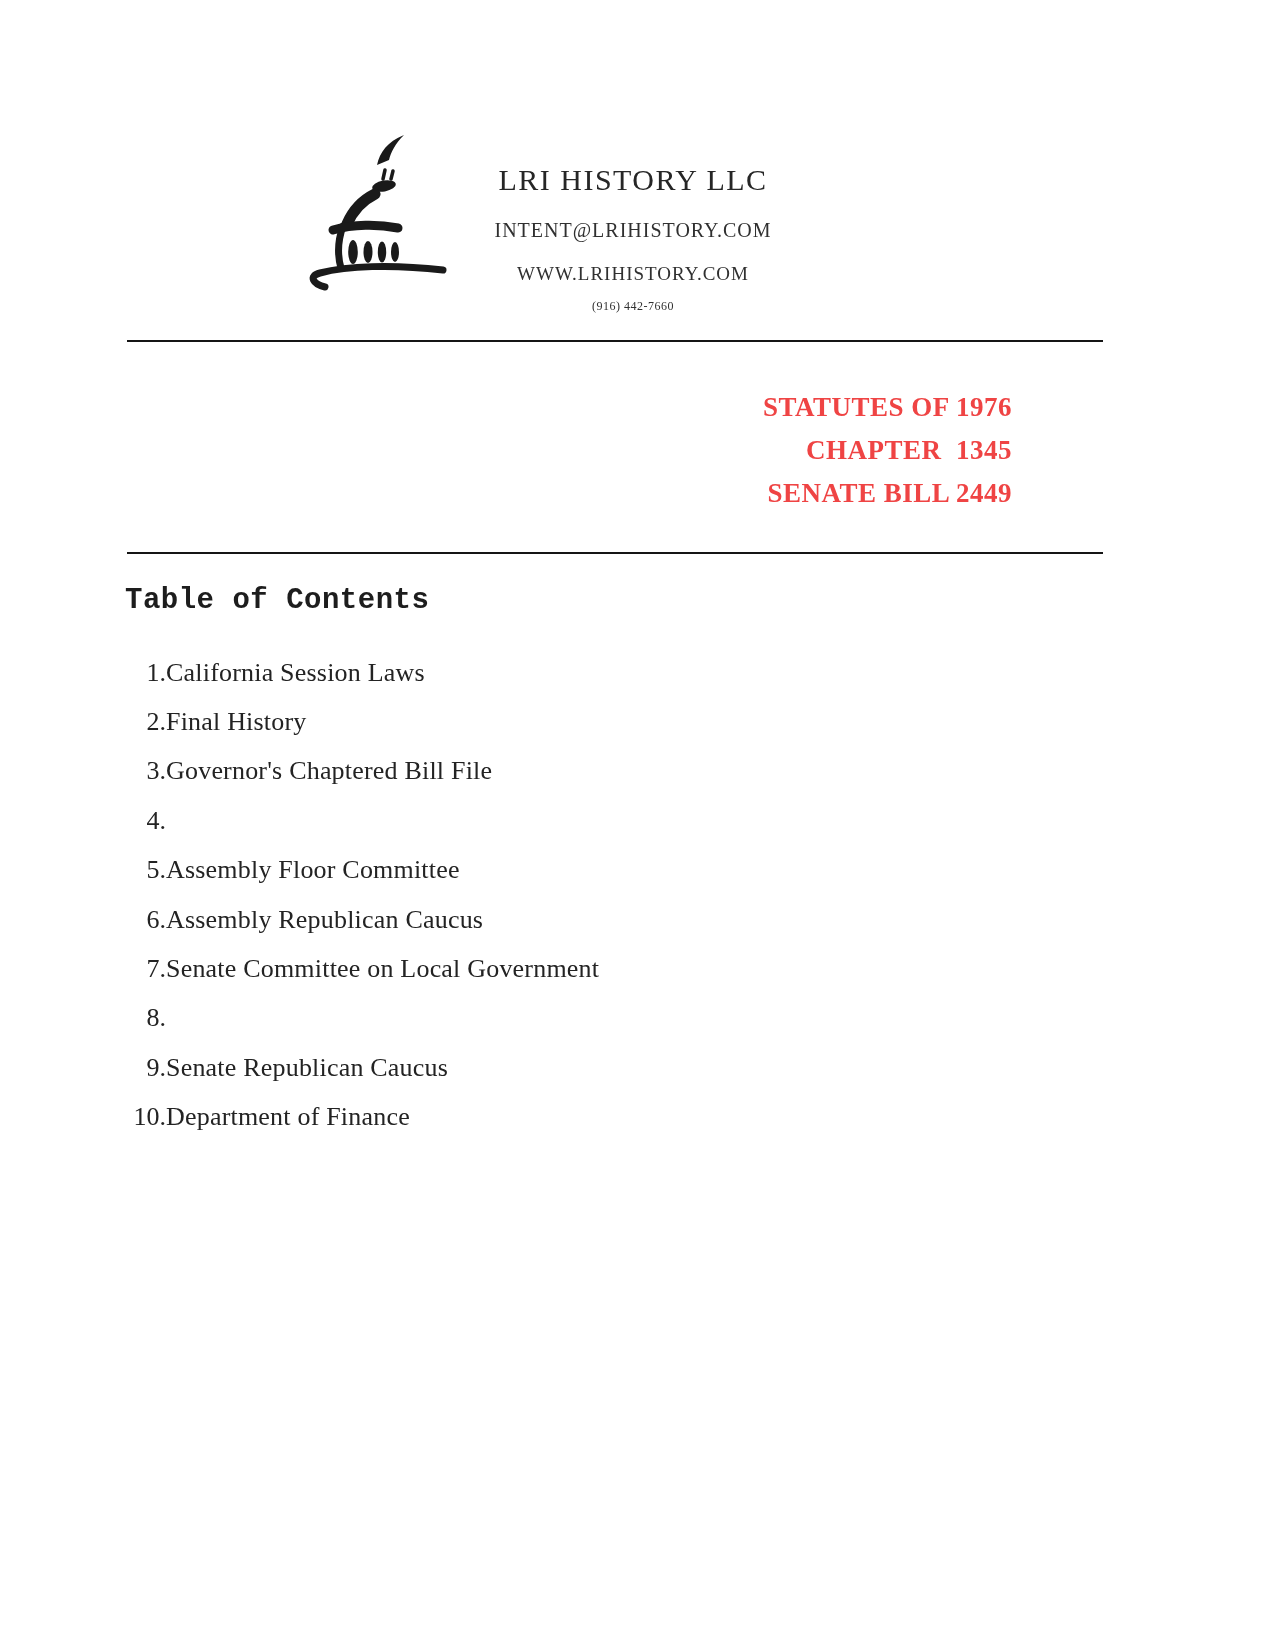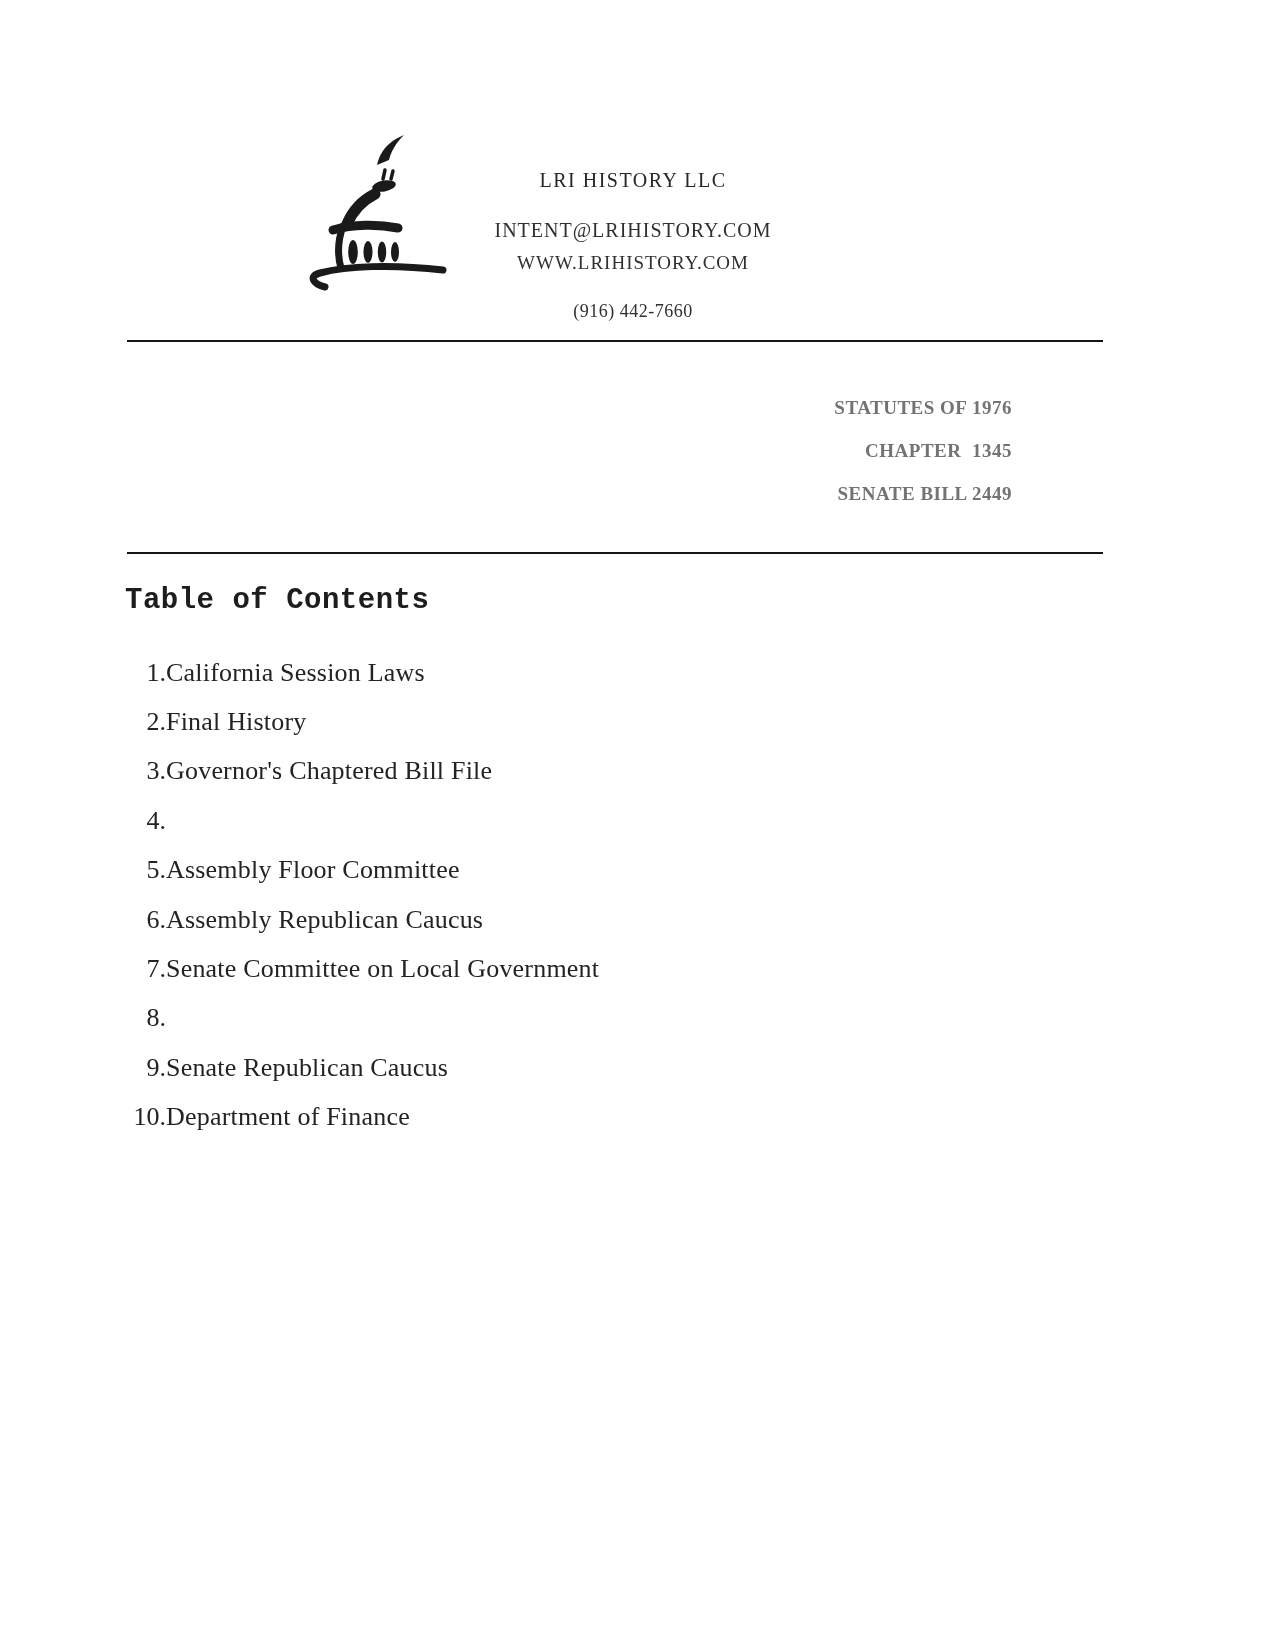--- a/index.html
+++ b/index.html
@@ -29,42 +29,42 @@
 
   .company {
     position: absolute;
     left: 457px;
     top: 162px;
     width: 352px;
     text-align: center;
     color: #2b2b2b;
   }
   .company-name {
-    font-size: 20px;
+    font-size: 30px;
     line-height: 36px;
     letter-spacing: 1.5px;
     color: #262626;
   }
   .company-email {
     margin-top: 20px;
     font-size: 20px;
     line-height: 24px;
     letter-spacing: 1px;
     color: #303030;
   }
   .company-website {
-    margin-top: 9px;
+    margin-top: 20px;
     font-size: 19px;
     line-height: 24px;
     letter-spacing: 1px;
     color: #303030;
   }
   .company-phone {
-    margin-top: 24px;
-    font-size: 18px;
+    margin-top: 8px;
+    font-size: 12px;
     line-height: 24px;
     letter-spacing: 0.5px;
     color: #303030;
   }
 
   
   .rule {
     position: absolute;
     left: 127px;
     width: 976px;
@@ -76,23 +76,23 @@
   .rule-top    { top: 340px; }
   .rule-bottom { top: 552px; }
 
   
   .reference {
     position: absolute;
     top: 386px;
     right: 264px;
     text-align: right;
     font-weight: bold;
-    font-size: 19px;
+    font-size: 27px;
     line-height: 43px;
-    color: #737373;
+    color: #ef4444;
     letter-spacing: 0.5px;
   }
   .reference .ref-line { white-space: pre; }
 
   
   .toc-title {
     position: absolute;
     left: 125px;
     top: 584px;
     margin: 0;

